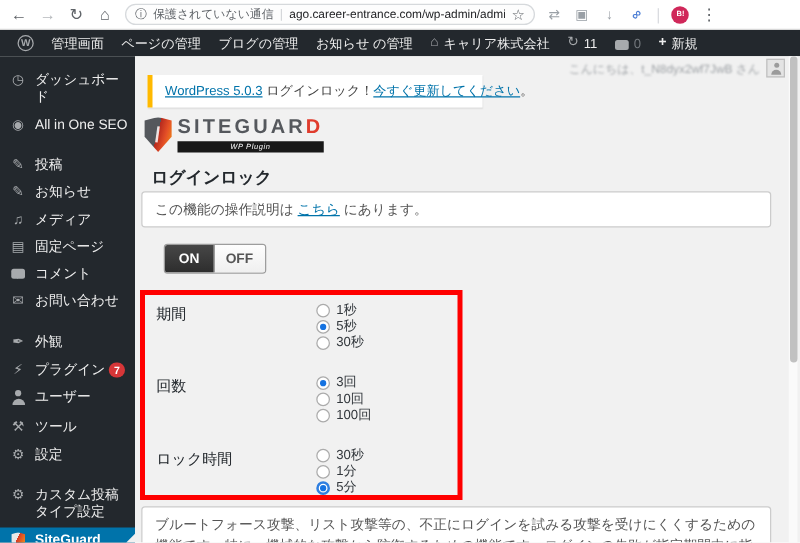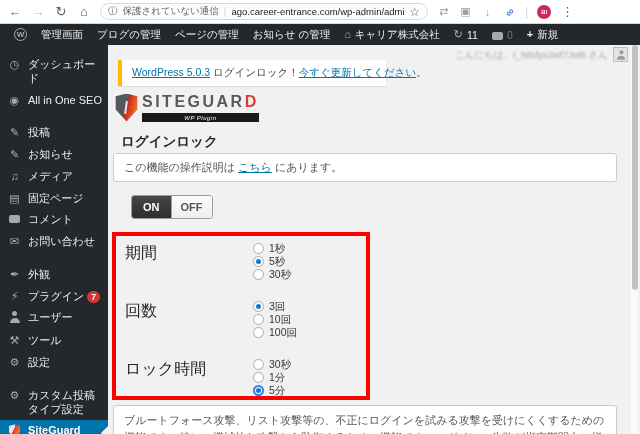--- a/index.html
+++ b/index.html
@@ -95,21 +95,21 @@
 
   .onoff { position:absolute; left:23px; top:150px; display:inline-flex; border:1px solid #9d9d9d;
     border-radius:3px; overflow:hidden; font-size:11px; font-weight:bold; }
   .btn-on { background:linear-gradient(#474747,#2d2d2d); color:#fff; padding:5px 11px; cursor:pointer; }
   .btn-off { background:linear-gradient(#fdfdfd,#efefef); color:#555; padding:5px 9px;
     border-left:1px solid #9d9d9d; cursor:pointer; }
 
   .red-box { position:absolute; left:4px; top:187px; width:258px; height:168px;
     border:4px solid #ff0000; padding:6px 0 0 9px; }
   .setting-row { display:flex; margin-bottom:19px; }
-  .setting-label { width:128px; flex:none; font-size:16px; color:#23282d; padding-top:1px; }
+  .setting-label { width:128px; flex:none; font-size:12px; color:#23282d; padding-top:1px; }
   .opt { display:flex; align-items:center; gap:5px; margin-bottom:1px; font-size:10.5px;
     color:#32373c; cursor:pointer; line-height:12px; }
   .radio { width:11px; height:11px; border:1px solid #ababab; border-radius:50%; background:#fff;
     flex:none; display:flex; align-items:center; justify-content:center; }
   .radio.checked::after { content:""; width:5px; height:5px; border-radius:50%; background:#1673e1; }
   .radio.focused { border:2px solid #2f7fe0; }
 
   .desc-box { position:absolute; left:5px; right:23px; top:360px; height:62px; background:#fff;
     border:1px solid #ccc; border-radius:3px; padding:6px 10px; font-size:11px; color:#555;
     line-height:1.55; overflow:hidden; }
@@ -142,22 +142,22 @@
     <span class="chrome-sep">|</span>
     <span class="ext-badge">B!</span>
     <span class="nav-ico">⋮</span>
   </div>
 
   <div class="admin-bar">
     <span class="ab-item">
       <span class="wp-logo">W</span>
     </span>
     <span class="ab-item">管理画面</span>
+    <span class="ab-item">ページの管理</span>
     <span class="ab-item">ブログの管理</span>
-    <span class="ab-item">ページの管理</span>
     <span class="ab-item">お知らせ の管理</span>
     <span class="ab-item">
       <span class="ab-ico">⌂</span>
       <span>キャリア株式会社</span>
     </span>
     <span class="ab-item">
       <span class="ab-ico">↻</span>
       <span>11</span>
     </span>
     <span class="ab-item">

